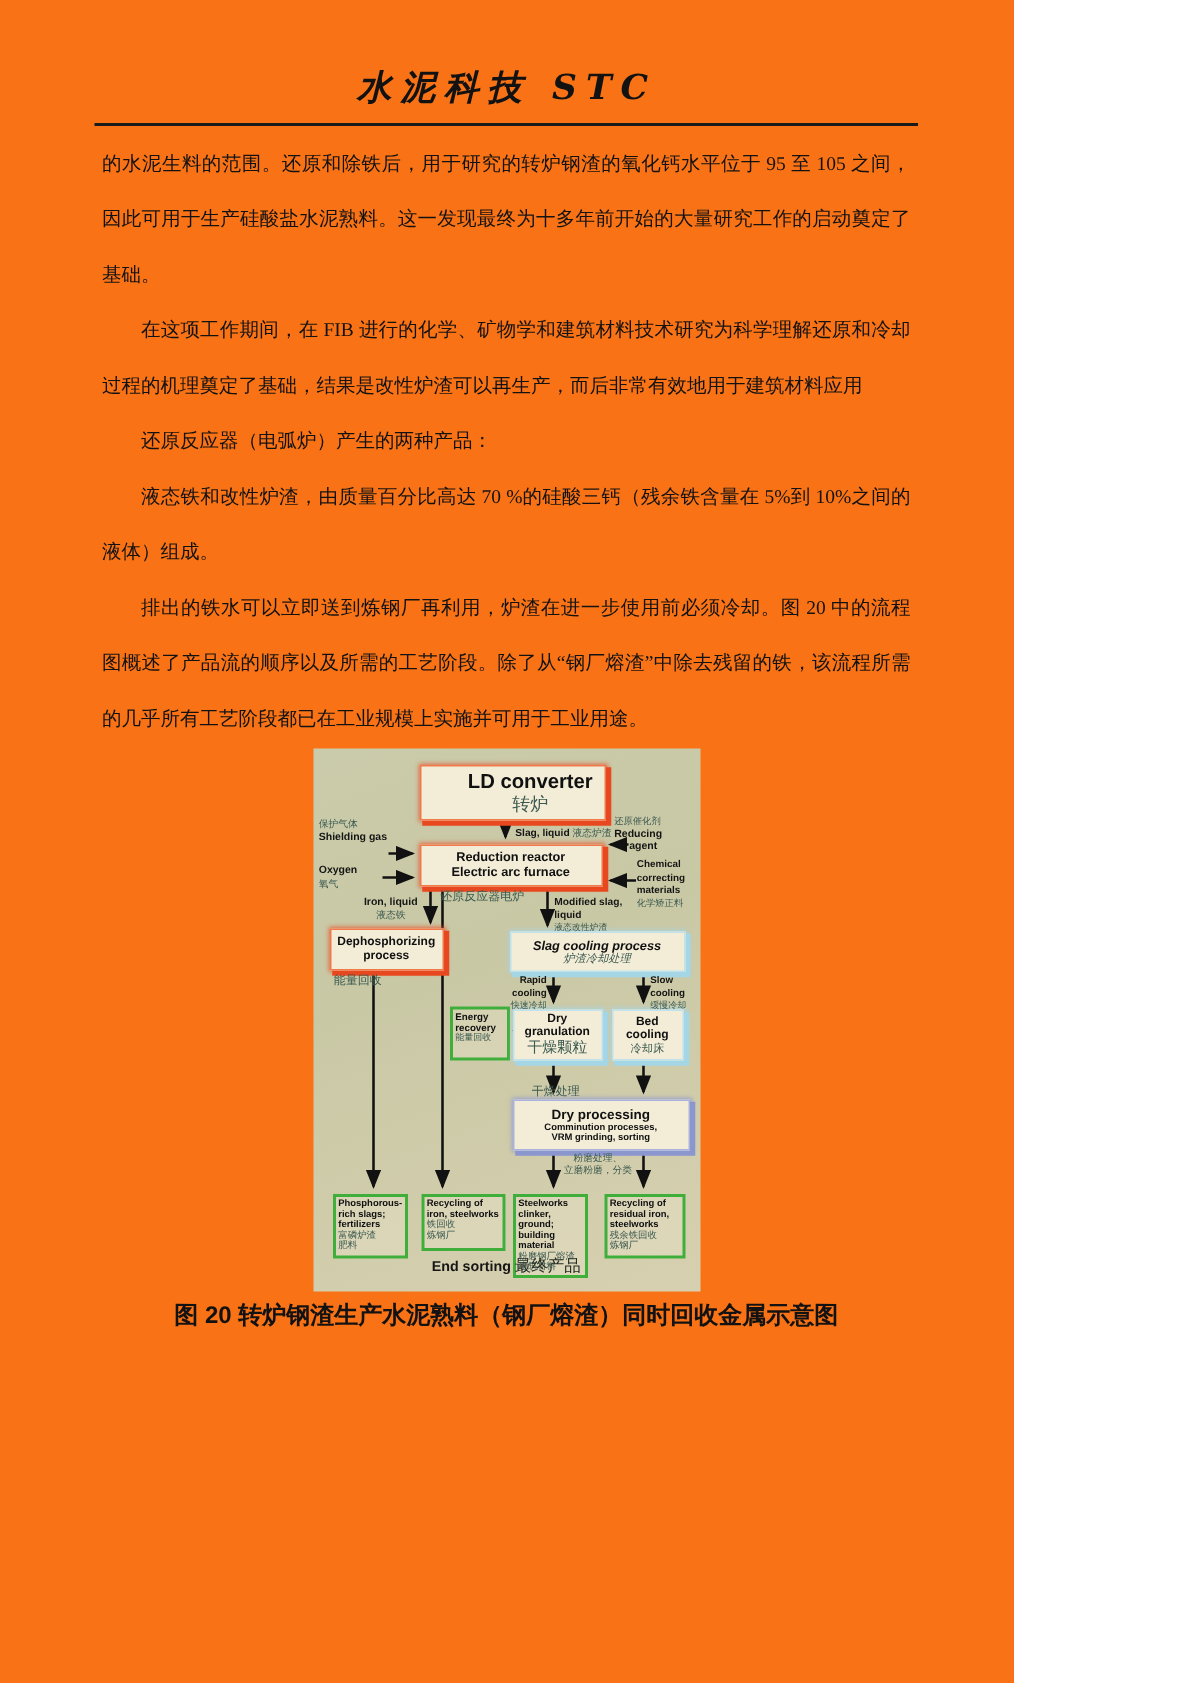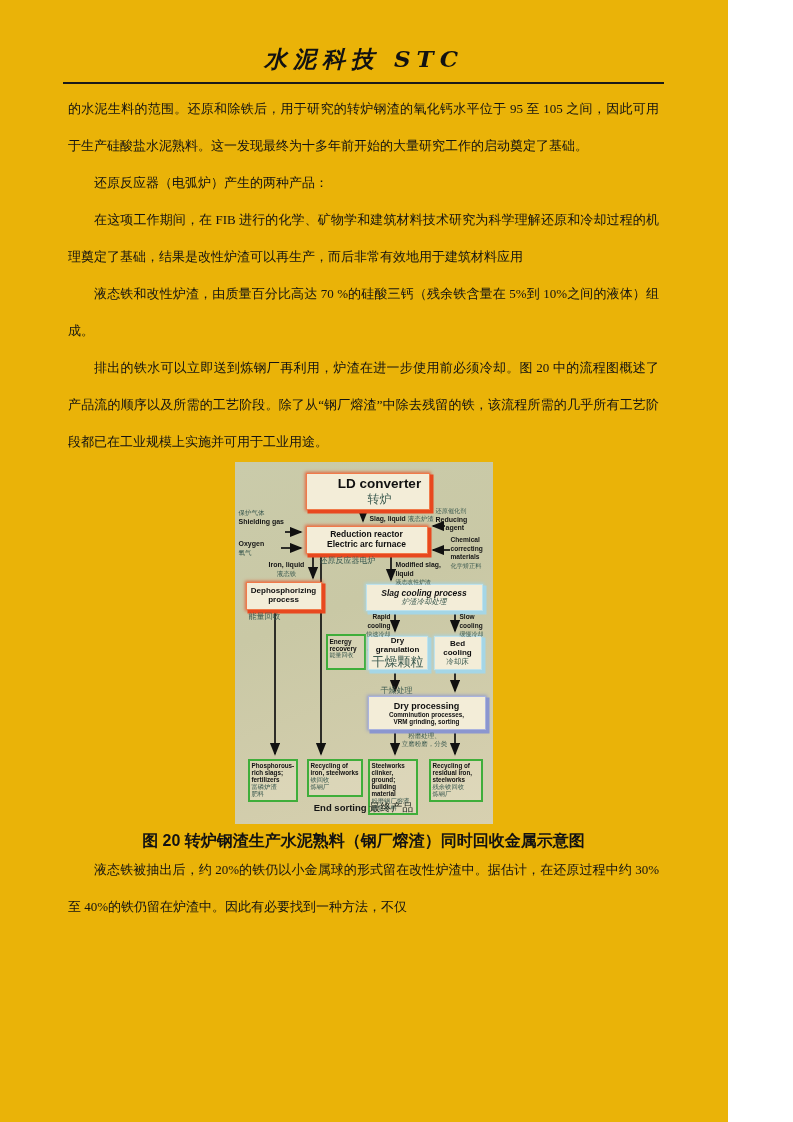--- a/index.html
+++ b/index.html
@@ -1,16 +1,16 @@
 <!DOCTYPE html>
 <html><head>
 <meta charset="utf-8">
 <style>
   html,body{margin:0;padding:0;background:#ffffff;}
-  .page{position:relative;width:728px;height:1122px;background:#eab308;overflow:hidden;
+  .page{position:relative;width:676px;height:1122px;background:#f97316;overflow:hidden;
         font-family:"Liberation Serif","DejaVu Serif",serif;color:#121212;box-sizing:border-box;}
   .doc-title{margin:44px 0 0 0;text-align:center;font-size:23px;line-height:30px;font-weight:bold;
              font-style:italic;letter-spacing:6px;font-family:"DejaVu Serif",serif;}
   .head-rule{margin:8px 64px 0 63px;border-top:2.5px solid #1a1a1a;}
   .content{margin:6px 69px 0 68px;}
   .body-p{margin:0;font-size:13px;line-height:37px;text-align:justify;text-indent:2em;
           font-family:"Liberation Serif","DejaVu Serif",serif;}
   .body-p.noindent{text-indent:0;}
   .figure-wrap{margin-top:2px;}
   .caption{margin:7px 0 0 0;text-align:center;font-size:16px;line-height:20px;font-weight:bold;
@@ -39,22 +39,22 @@
 </head>
 <body>
 
 <div class="page">
 
   <div class="doc-title">水泥科技 STC</div>
   <div class="head-rule"></div>
 
   <div class="content">
     <p class="body-p noindent">的水泥生料的范围。还原和除铁后，用于研究的转炉钢渣的氧化钙水平位于 95 至 105 之间，因此可用于生产硅酸盐水泥熟料。这一发现最终为十多年前开始的大量研究工作的启动奠定了基础。</p>
+    <p class="body-p">在这项工作期间，在 FIB 进行的化学、矿物学和建筑材料技术研究为科学理解还原和冷却过程的机理奠定了基础，结果是改性炉渣可以再生产，而后非常有效地用于建筑材料应用</p>
     <p class="body-p">还原反应器（电弧炉）产生的两种产品：</p>
-    <p class="body-p">在这项工作期间，在 FIB 进行的化学、矿物学和建筑材料技术研究为科学理解还原和冷却过程的机理奠定了基础，结果是改性炉渣可以再生产，而后非常有效地用于建筑材料应用</p>
     <p class="body-p">液态铁和改性炉渣，由质量百分比高达 70 %的硅酸三钙（残余铁含量在 5%到 10%之间的液体）组成。</p>
     <p class="body-p">排出的铁水可以立即送到炼钢厂再利用，炉渣在进一步使用前必须冷却。图 20 中的流程图概述了产品流的顺序以及所需的工艺阶段。除了从“钢厂熔渣”中除去残留的铁，该流程所需的几乎所有工艺阶段都已在工业规模上实施并可用于工业用途。</p>
 
     <div class="figure-wrap">
       <div class="chart">
 
         <svg width="258" height="362" viewBox="0 0 258 362">
           <defs>
             <marker id="ah" markerWidth="9" markerHeight="8" refX="6.5" refY="3" orient="auto">
               <path d="M0,0 L7.5,3 L0,6 z" fill="#111"></path>
@@ -103,21 +103,21 @@
         </div>
 
         <div class="green-box" style="left:91px;top:172px;width:40px;height:36px;font-size:6.5px;">
           <div>Energy recovery</div>
           <div class="zh" style="font-size:6px;">能量回收</div>
         </div>
 
         <div class="fc-box glow-blue" style="left:133px;top:174px;width:60px;height:34px;font-size:8px;">
           <div>Dry</div>
           <div>granulation</div>
-          <div class="zh-big" style="font-size:13px;">干燥颗粒</div>
+          <div class="zh-big" style="font-size:10px;">干燥颗粒</div>
         </div>
 
         <div class="fc-box glow-blue" style="left:199px;top:174px;width:48px;height:34px;font-size:8px;">
           <div>Bed</div>
           <div>cooling</div>
           <div class="zh-big" style="font-size:7.5px;">冷却床</div>
         </div>
 
         <div class="fc-label zh-big" style="left:146px;top:225px;font-size:8px;">干燥处理</div>
         <div class="fc-box glow-purple" style="left:133px;top:234px;width:118px;height:34px;font-size:9px;">
@@ -194,17 +194,16 @@
         <div class="fc-label" style="left:225px;top:151px;width:33px;font-size:6.5px;">
           <div>Slow</div>
           <div>cooling</div>
           <div class="zh" style="font-size:6px;">缓慢冷却</div>
         </div>
 
       </div>
       <div class="caption">图 20 转炉钢渣生产水泥熟料（钢厂熔渣）同时回收金属示意图</div>
     </div>
 
-    <p class="body-p">液态铁被抽出后，约 20%的铁仍以小金属球的形式留在改性炉渣中。据估计，在还原过程中约 30%至 40%的铁仍留在炉渣中。因此有必要找到一种方法，不仅</p>
   </div>
 
 
 </div>
 
 </body></html>

